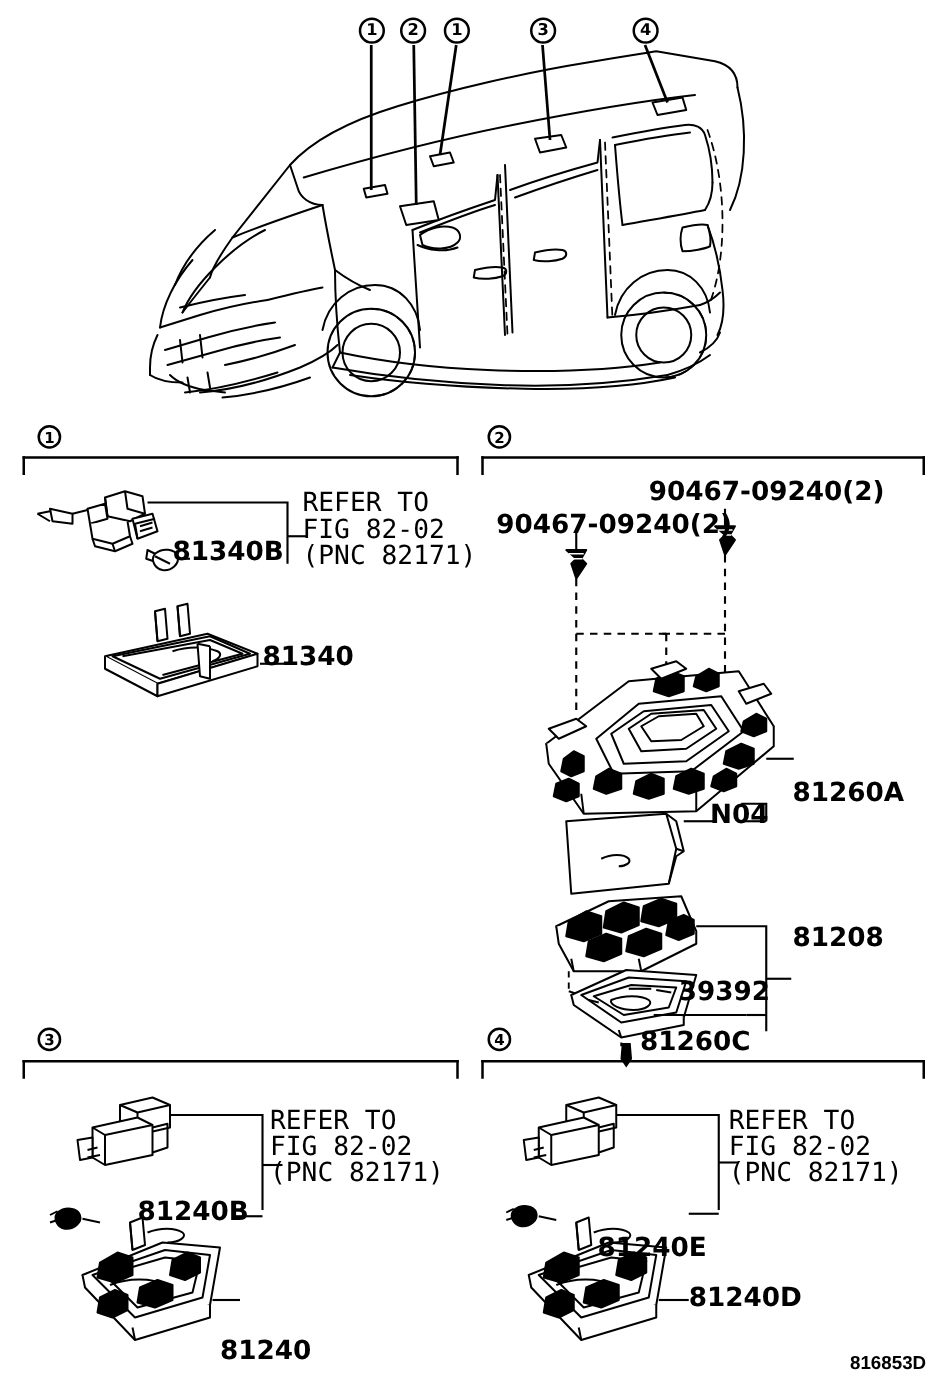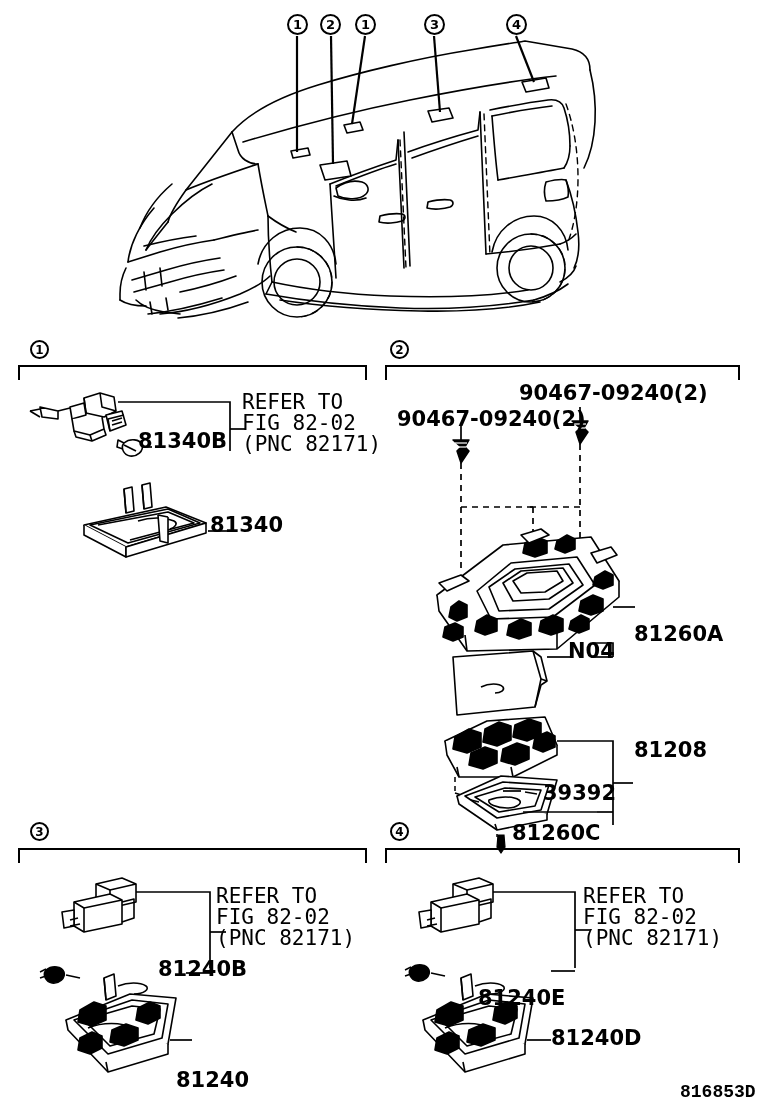--- a/index.html
+++ b/index.html
@@ -18,22 +18,22 @@
   }
   .refer{
     font-family:"DejaVu Sans Mono","DejaVu Sans",monospace;
     font-weight:normal;font-size:21px;line-height:21px;white-space:pre;
   }
   .note{
     font-family:"DejaVu Sans",sans-serif;
     font-weight:bold;font-size:15px;line-height:19px;white-space:nowrap;
   }
   .figid{
-    font-family:Liberation Mono, monospace;
-    font-weight:bold;font-size:18px;white-space:nowrap;
+    font-family:Liberation Sans, sans-serif;
+    font-weight:bold;font-size:15px;white-space:nowrap;
   }
 
   
   .bub{
     width:19px;height:19px;border:2px solid #000;border-radius:50%;
     display:flex;align-items:center;justify-content:center;
     font-family:"DejaVu Sans",sans-serif;font-size:12px;font-weight:bold;
     background:#fff;box-sizing:border-box;line-height:1;
   }
   .bub.big{width:21px;height:21px;font-size:13px;}
@@ -432,21 +432,21 @@
 
   <svg class="abs" style="left:18px;top:868px;" width="350" height="200" viewBox="0 0 350 200">
     <g stroke="#000" stroke-width="1.7" fill="none">
       <path d="M118,24 L192,24 L192,100"></path>
       <path d="M192,64 L208,64"></path>
       <path d="M168,105 L192,105"></path>
       <path d="M152,172 L174,172"></path>
     </g>
   </svg>
 
-  <div class="abs pn" style="left:110px;top:959px;margin-left:48px;">81240B</div>
+  <div class="abs pn" style="left:110px;top:959px;">81240B</div>
   <div class="abs pn" style="left:176px;top:1028px;margin-top:42px;">81240</div>
   <div class="abs refer" style="left:216px;top:886px;">REFER TO
 FIG 82-02
 (PNC 82171)</div>
 
   <div class="abs bub" style="left:390px;top:822px;">4</div>
   <div class="bracket" style="left:385px;top:848px;width:355px;">
     <div class="top"></div>
       <div class="lt"></div>
       <div class="rt"></div>

